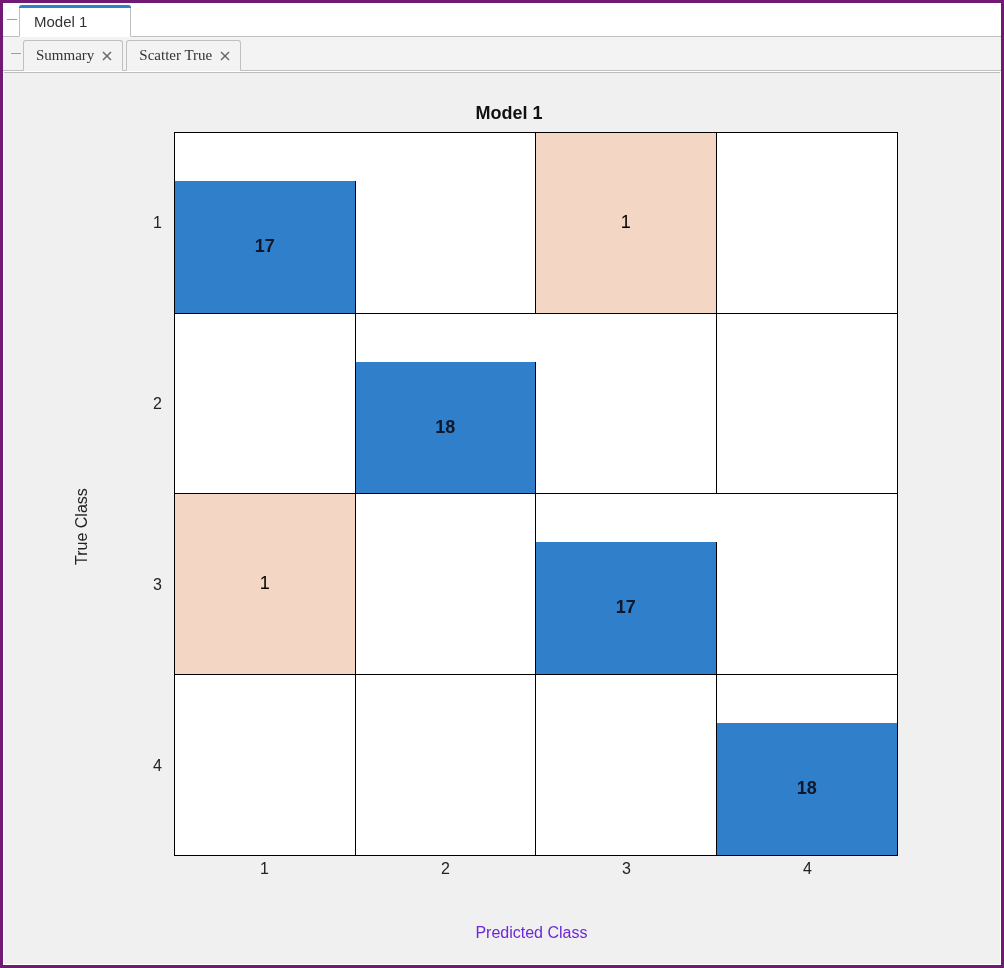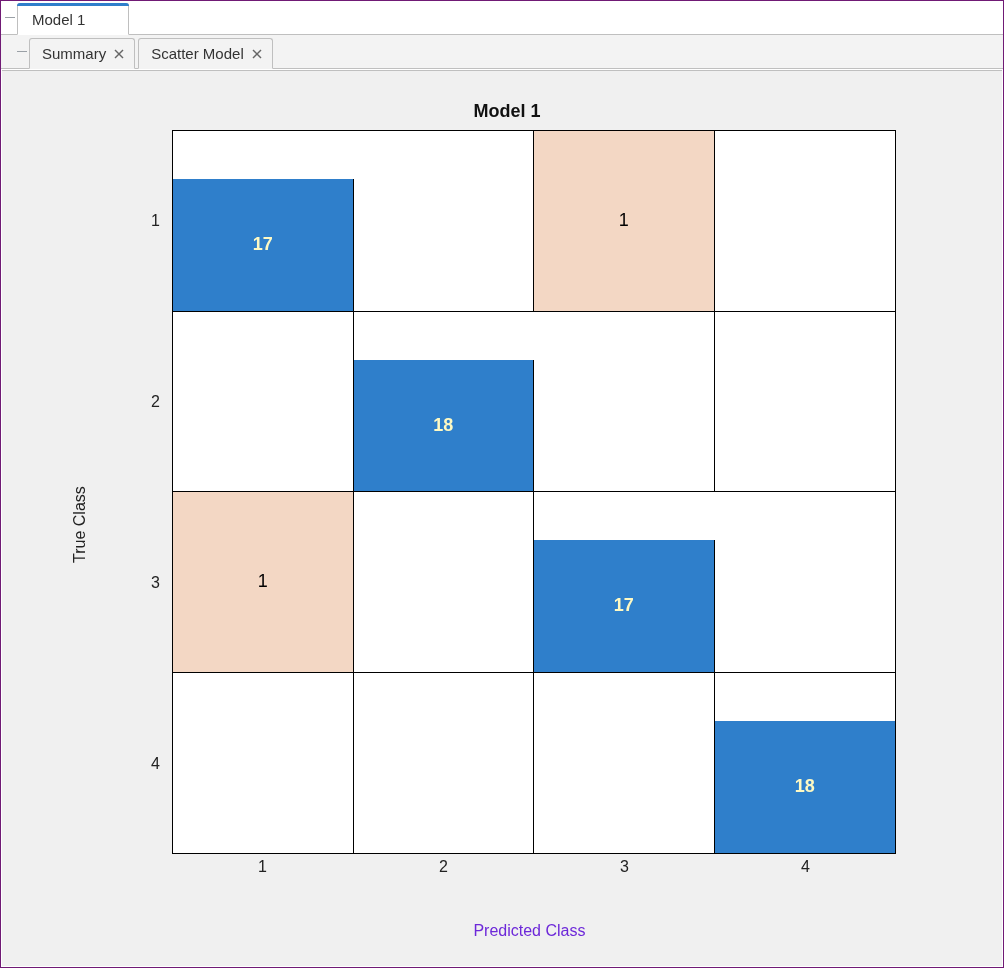--- a/index.html
+++ b/index.html
@@ -5,21 +5,21 @@
   * { box-sizing: border-box; }
   html, body {
     margin: 0; padding: 0;
     width: 1004px; height: 968px;
     font-family: "Helvetica Neue", Arial, sans-serif;
     background: #ffffff;
     color: #222;
   }
   .outer {
     width: 1004px; height: 968px;
-    border: 1px solid #701a75;
+    border: 3px solid #701a75;
     background: #fff;
     position: relative;
   }
   
   .top-tabstrip {
     height: 34px;
     background: #fff;
     border-bottom: 1px solid #bfbfbf;
     display: flex;
     align-items: flex-end;
@@ -56,21 +56,22 @@
     margin-right: 2px;
   }
   .gutter-handle span { display:block; height:2px; width:6px; border-top:1px solid #9aa0a6; margin:1px 0;}
   
   .sub-tabstrip {
     height: 34px;
     background: #f3f3f3;
     border-bottom: 1px solid #bfbfbf;
     display: flex;
     align-items: flex-end;
-    padding-left: 16px;
+    padding-left: 8px;
+    font-family: Liberation Serif, serif;
   }
   .sub-tab {
     height: 31px;
     border: 1px solid #bfbfbf;
     border-bottom: 1px solid #f3f3f3;
     border-radius: 3px 3px 0 0;
     display: flex; align-items: center;
     padding: 0 10px 0 12px;
     margin-right: 3px;
     font-size: 15px;
@@ -150,21 +151,21 @@
     background: #fff;
   }
   .cell {
     border-right: 1px solid #000;
     border-bottom: 1px solid #000;
     display: flex; align-items: center; justify-content: center;
     font-size: 18px;
   }
   .cell:nth-child(4n) { border-right: none; }
   .cell:nth-last-child(-n+4) { border-bottom: none; }
-  .cell.blue { background: #2f7fcb; color: #fef9c3; font-weight: bold; margin-top: 48px; }
+  .cell.blue { background: #2f7fcb; color: #0f172a; font-weight: bold; margin-top: 48px; }
   .cell.pink { background: #f3d7c4; color: #000; }
   .cell.empty { background: #fff; }
   .y-ticks {
     position: absolute;
     left: 60px; top: 0;
     width: 26px; height: 724px;
     display: grid;
     grid-template-rows: repeat(4, 1fr);
   }
   .y-ticks div {
@@ -209,21 +210,21 @@
     <div class="sub-tab">
       <span>Summary</span>
       <span class="close-x">
         <svg viewBox="0 0 10 10">
             <line x1="1" y1="1" x2="9" y2="9" stroke="#666" stroke-width="1.4"></line>
             <line x1="9" y1="1" x2="1" y2="9" stroke="#666" stroke-width="1.4"></line>
           </svg>
       </span>
     </div>
     <div class="sub-tab">
-      <span>Scatter Model</span>
+      <span>Scatter True</span>
       <span class="close-x">
         <svg viewBox="0 0 10 10">
             <line x1="1" y1="1" x2="9" y2="9" stroke="#666" stroke-width="1.4"></line>
             <line x1="9" y1="1" x2="1" y2="9" stroke="#666" stroke-width="1.4"></line>
           </svg>
       </span>
     </div>
   </div>
 
   <div class="content">

